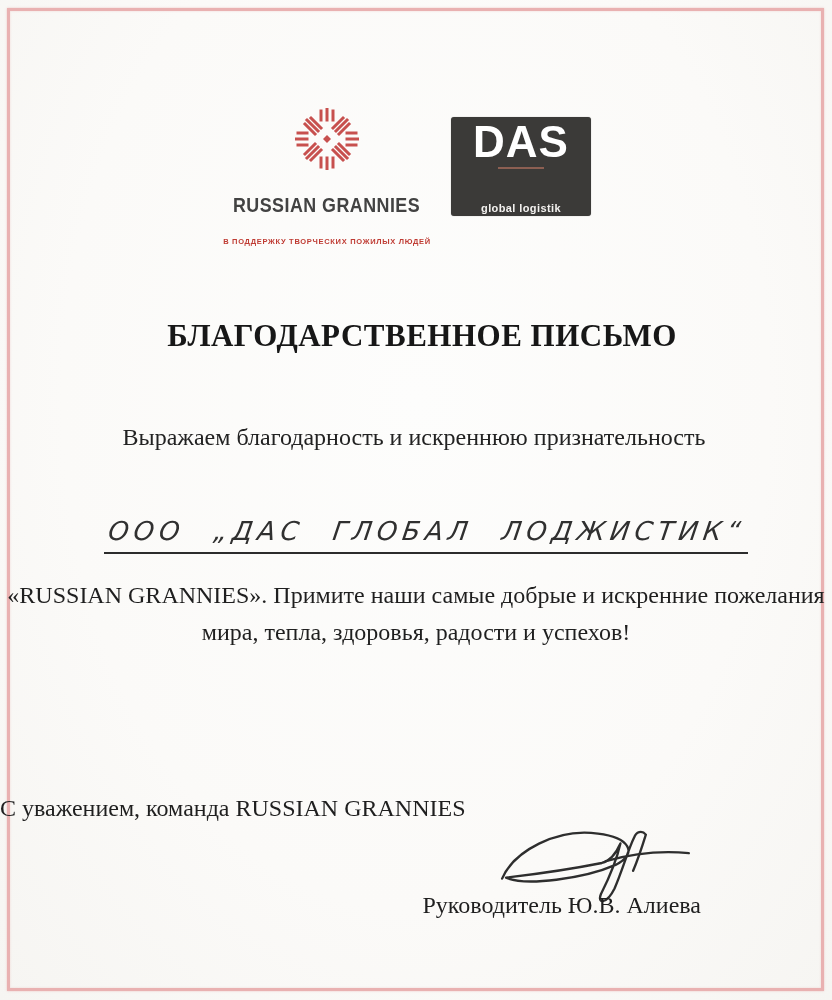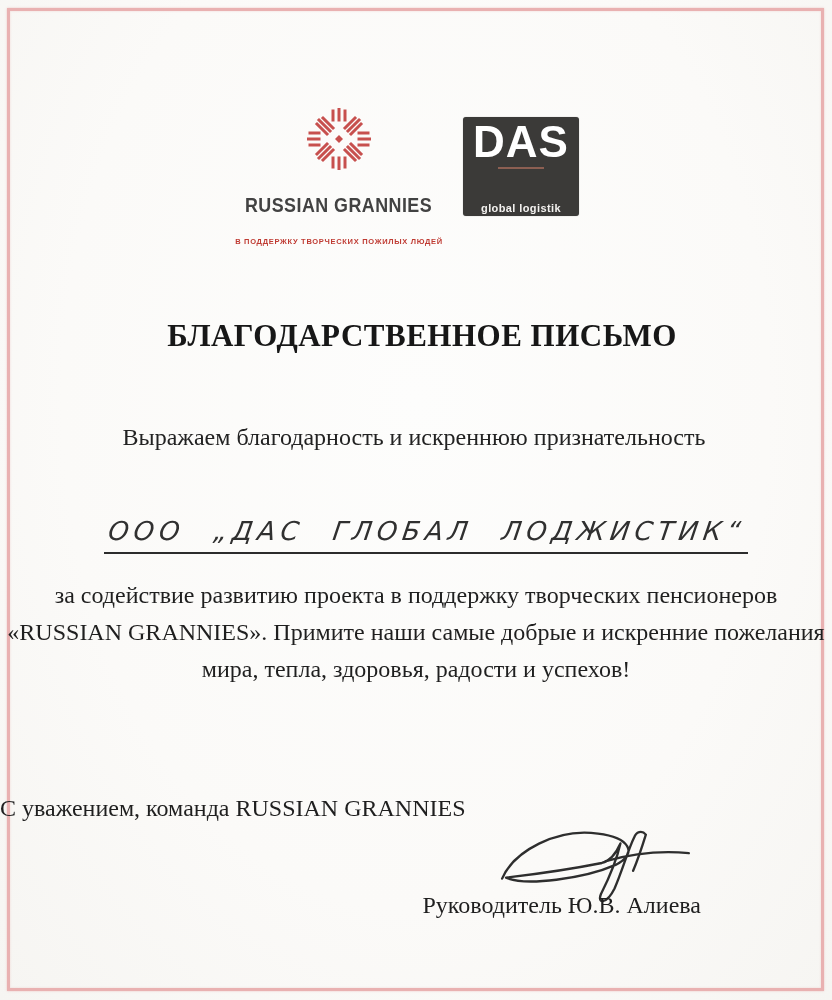--- a/index.html
+++ b/index.html
@@ -53,21 +53,21 @@
   .rg-tagline {
     font-family: "Liberation Sans", sans-serif;
     font-weight: 700;
     font-size: 7.5px;
     letter-spacing: 0.7px;
     color: #bf3b33;
     white-space: nowrap;
   }
   .das-logo {
     margin-top: 9px;
-    width: 116px;
+    width: 140px;
     height: 99px;
     background: #3b3a38;
     border-radius: 3px;
     display: flex;
     flex-direction: column;
     align-items: center;
     justify-content: center;
     box-shadow: 0 0 1px rgba(0,0,0,.4);
   }
   .das-name {
@@ -206,21 +206,20 @@
 
 <div class="title">БЛАГОДАРСТВЕННОЕ ПИСЬМО</div>
 
 <div class="intro">Выражаем благодарность и искреннюю признательность</div>
 
 <div class="recipient-block">
   <span class="recipient-text">ООО „ДАС ГЛОБАЛ ЛОДЖИСТИК“</span>
 </div>
 
 <div class="body-par">
-  <div>за содействие развитию проекта в поддержку творческих пенсионеров</div>
   <div>«RUSSIAN GRANNIES». Примите наши самые добрые и искренние пожелания</div>
   <div>мира, тепла, здоровья, радости и успехов!</div>
 </div>
 
 <div class="signoff">С уважением, команда RUSSIAN GRANNIES</div>
 
 <svg class="signature" viewBox="0 0 210 90">
   <g stroke="#2e2e2e" stroke-width="2.4" fill="none" stroke-linecap="round" stroke-linejoin="round">
     <path d="M10,62
              C22,34 66,10 108,16

